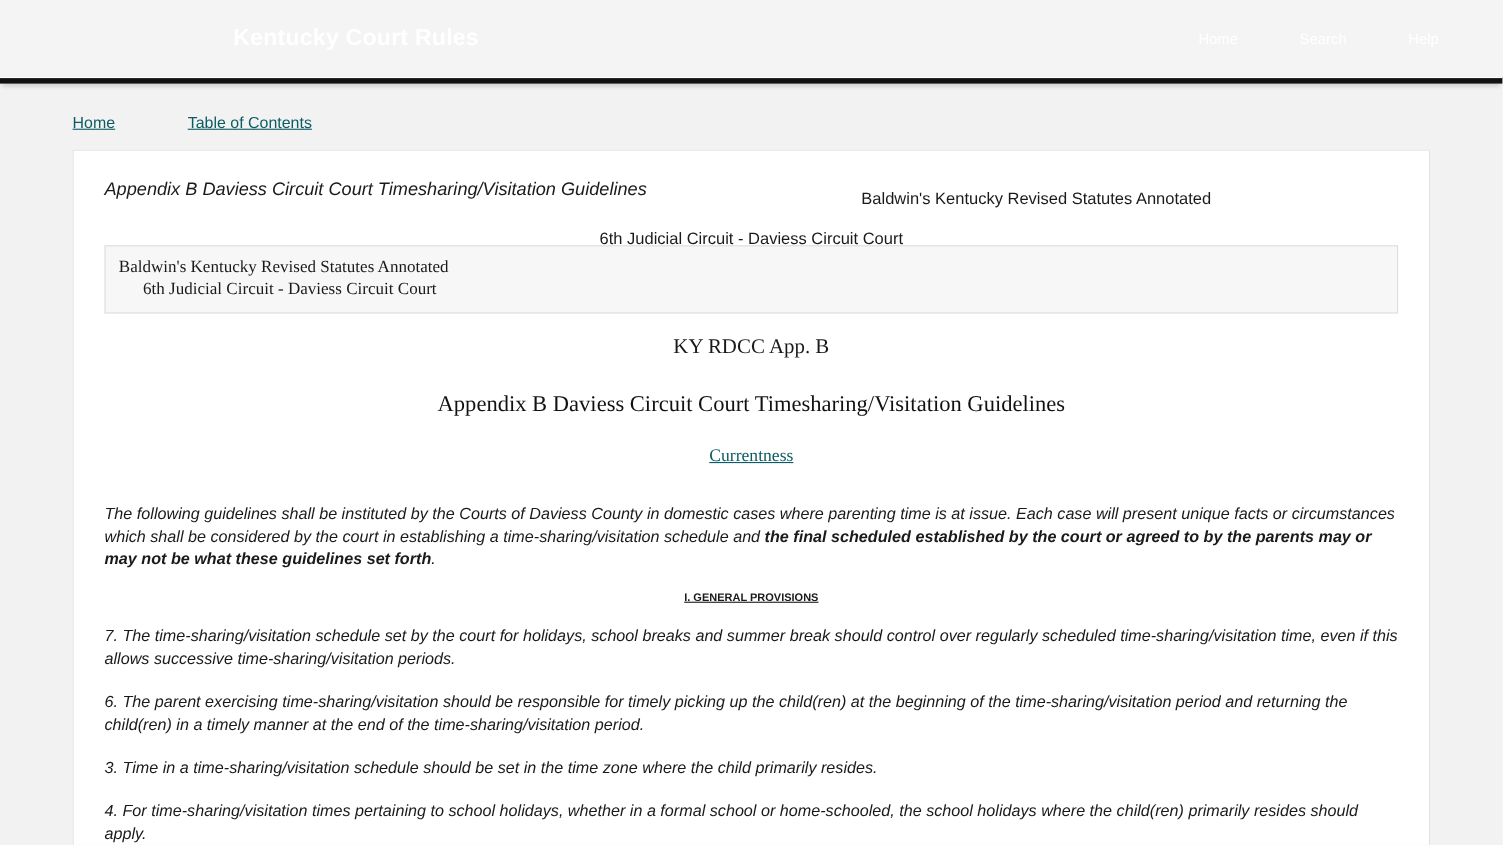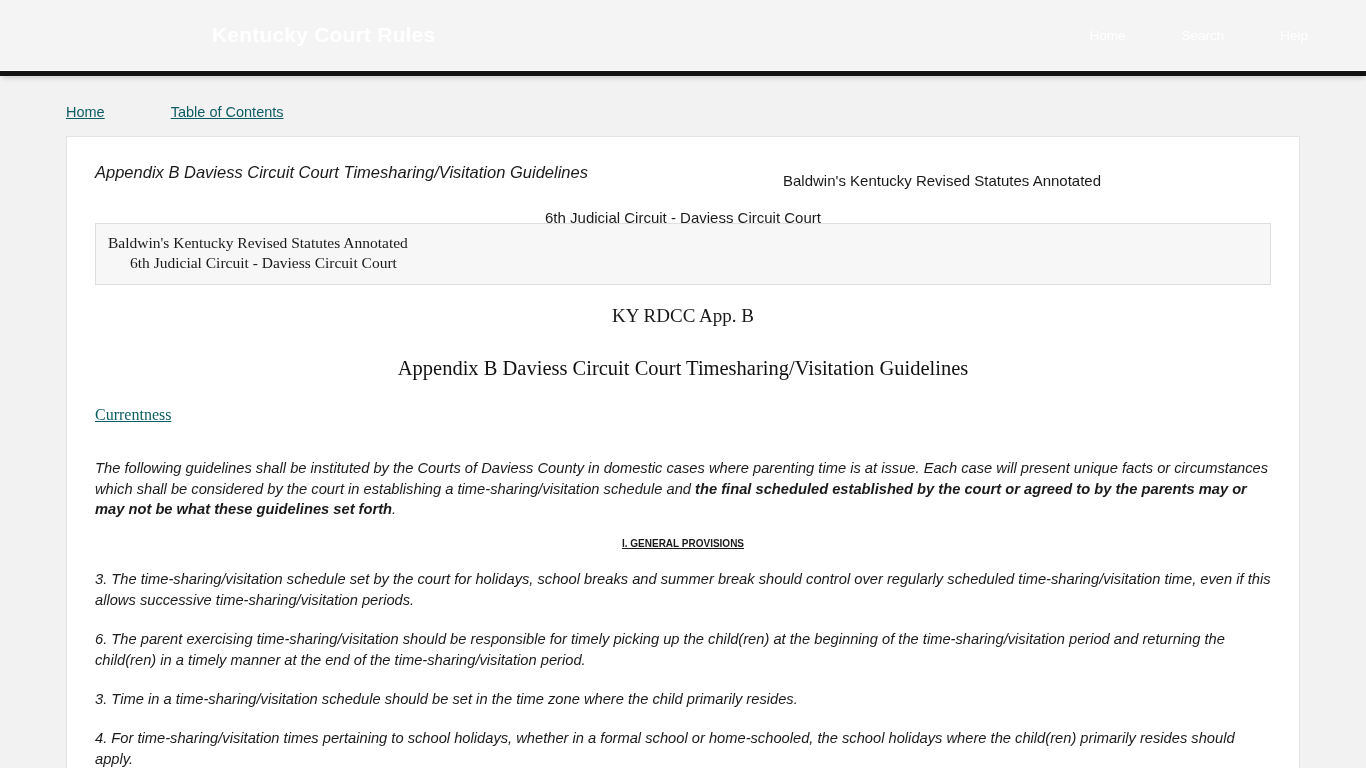--- a/index.html
+++ b/index.html
@@ -125,20 +125,21 @@
     margin: 6px 0 30px 0;
   }
   .doc-title {
     text-align: center;
     font-family: "Liberation Serif", serif;
     font-size: 20.5px;
     color: #111;
     margin-bottom: 26px;
   }
   .currentness-wrap {
+    text-align: center;
     margin-bottom: 34px;
   }
   .currentness-wrap a {
     font-family: "Liberation Serif", serif;
     font-size: 16px;
     color: #0d5c63;
     text-decoration: underline;
   }
 
   p.body {
@@ -196,18 +197,18 @@
   <div class="doc-title">Appendix B Daviess Circuit Court Timesharing/Visitation Guidelines</div>
 
   <div class="currentness-wrap">
     <a href="#">Currentness</a>
   </div>
 
   <p class="body"><span>The following guidelines shall be instituted by the Courts of Daviess County in domestic cases where parenting time is at issue. Each case will present unique facts or circumstances which shall be considered by the court in establishing a time-sharing/visitation schedule and </span><b>the final scheduled established by the court or agreed to by the parents may or may not be what these guidelines set forth</b><span>.</span></p>
 
   <div class="section-head"><span>I. GENERAL PROVISIONS</span></div>
 
-  <p class="body">3. The time-sharing/visitation schedule set by the court for holidays, school breaks and summer break should control over regularly scheduled time-sharing/visitation time, even if this allows successive time-sharing/visitation periods.</p>
+  <p class="body">7. The time-sharing/visitation schedule set by the court for holidays, school breaks and summer break should control over regularly scheduled time-sharing/visitation time, even if this allows successive time-sharing/visitation periods.</p>
   <p class="body">6. The parent exercising time-sharing/visitation should be responsible for timely picking up the child(ren) at the beginning of the time-sharing/visitation period and returning the child(ren) in a timely manner at the end of the time-sharing/visitation period.</p>
   <p class="body">3. Time in a time-sharing/visitation schedule should be set in the time zone where the child primarily resides.</p>
   <p class="body">4. For time-sharing/visitation times pertaining to school holidays, whether in a formal school or home-schooled, the school holidays where the child(ren) primarily resides should apply.</p>
 
 </div>
 
 </body></html>

